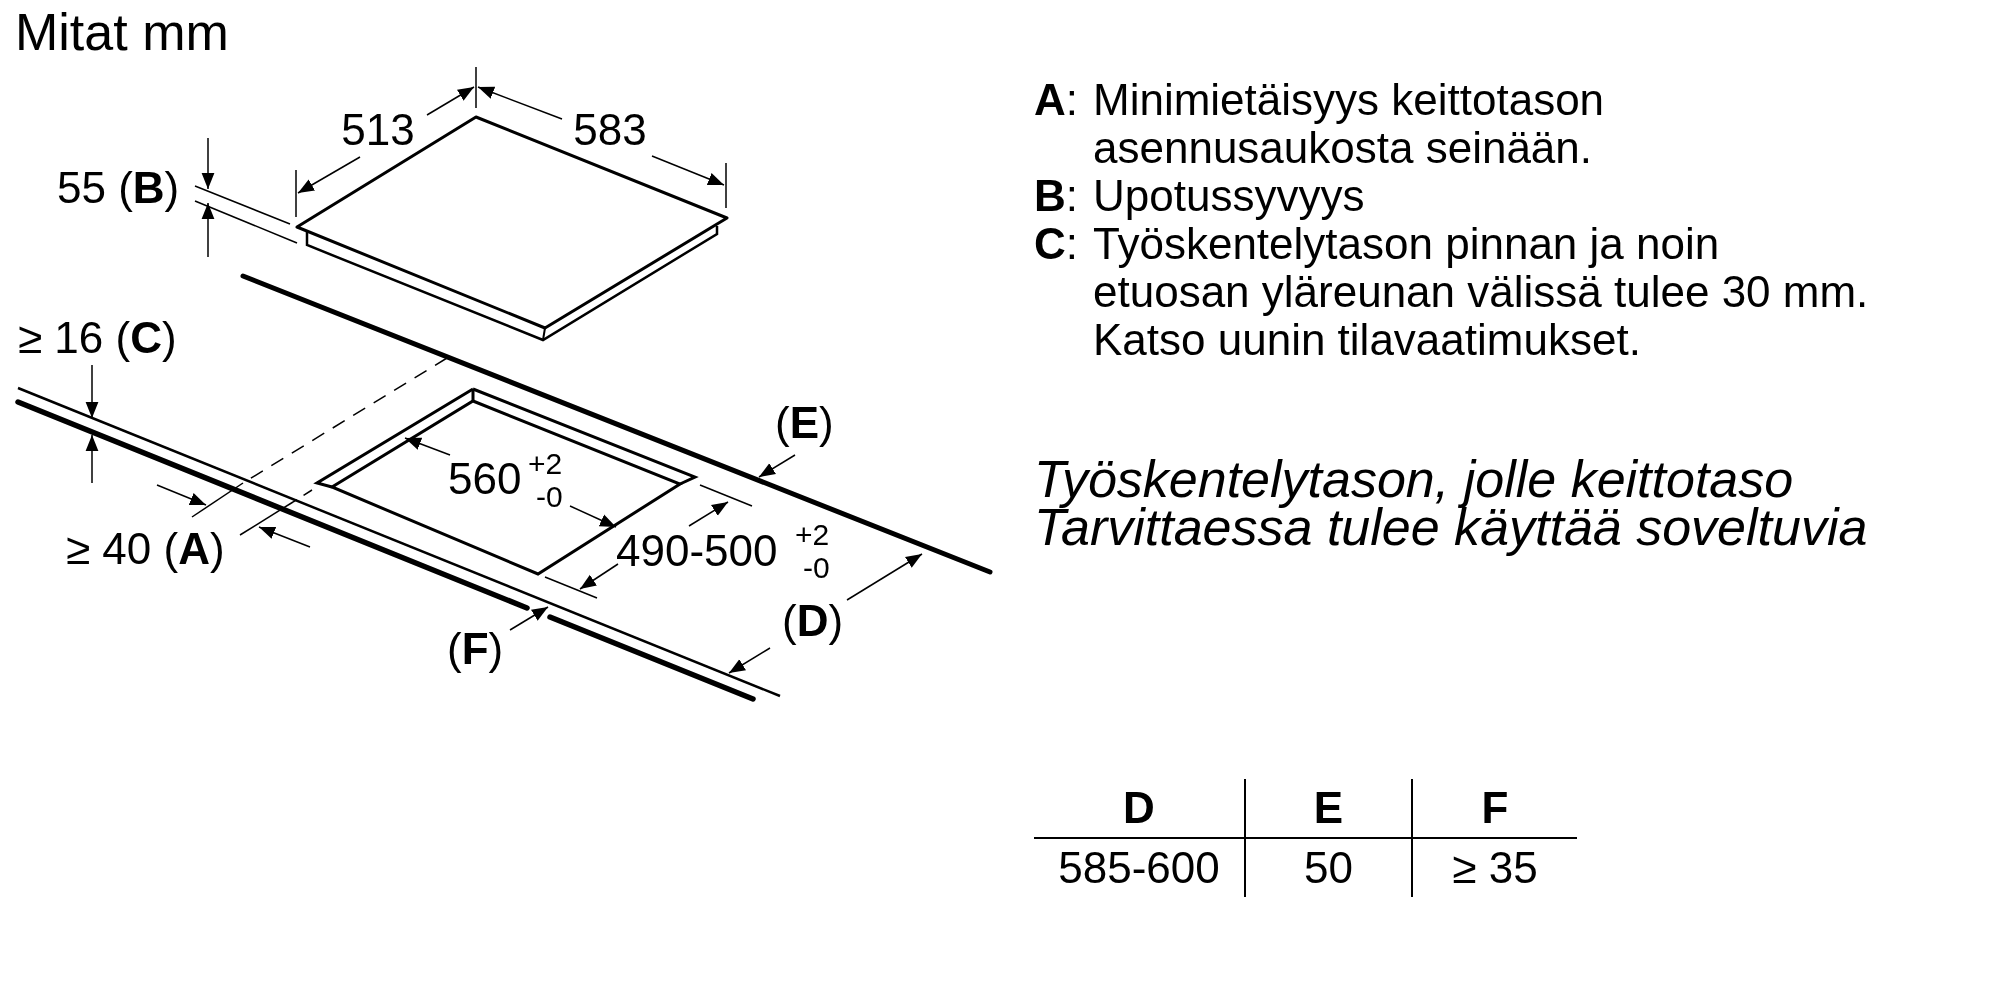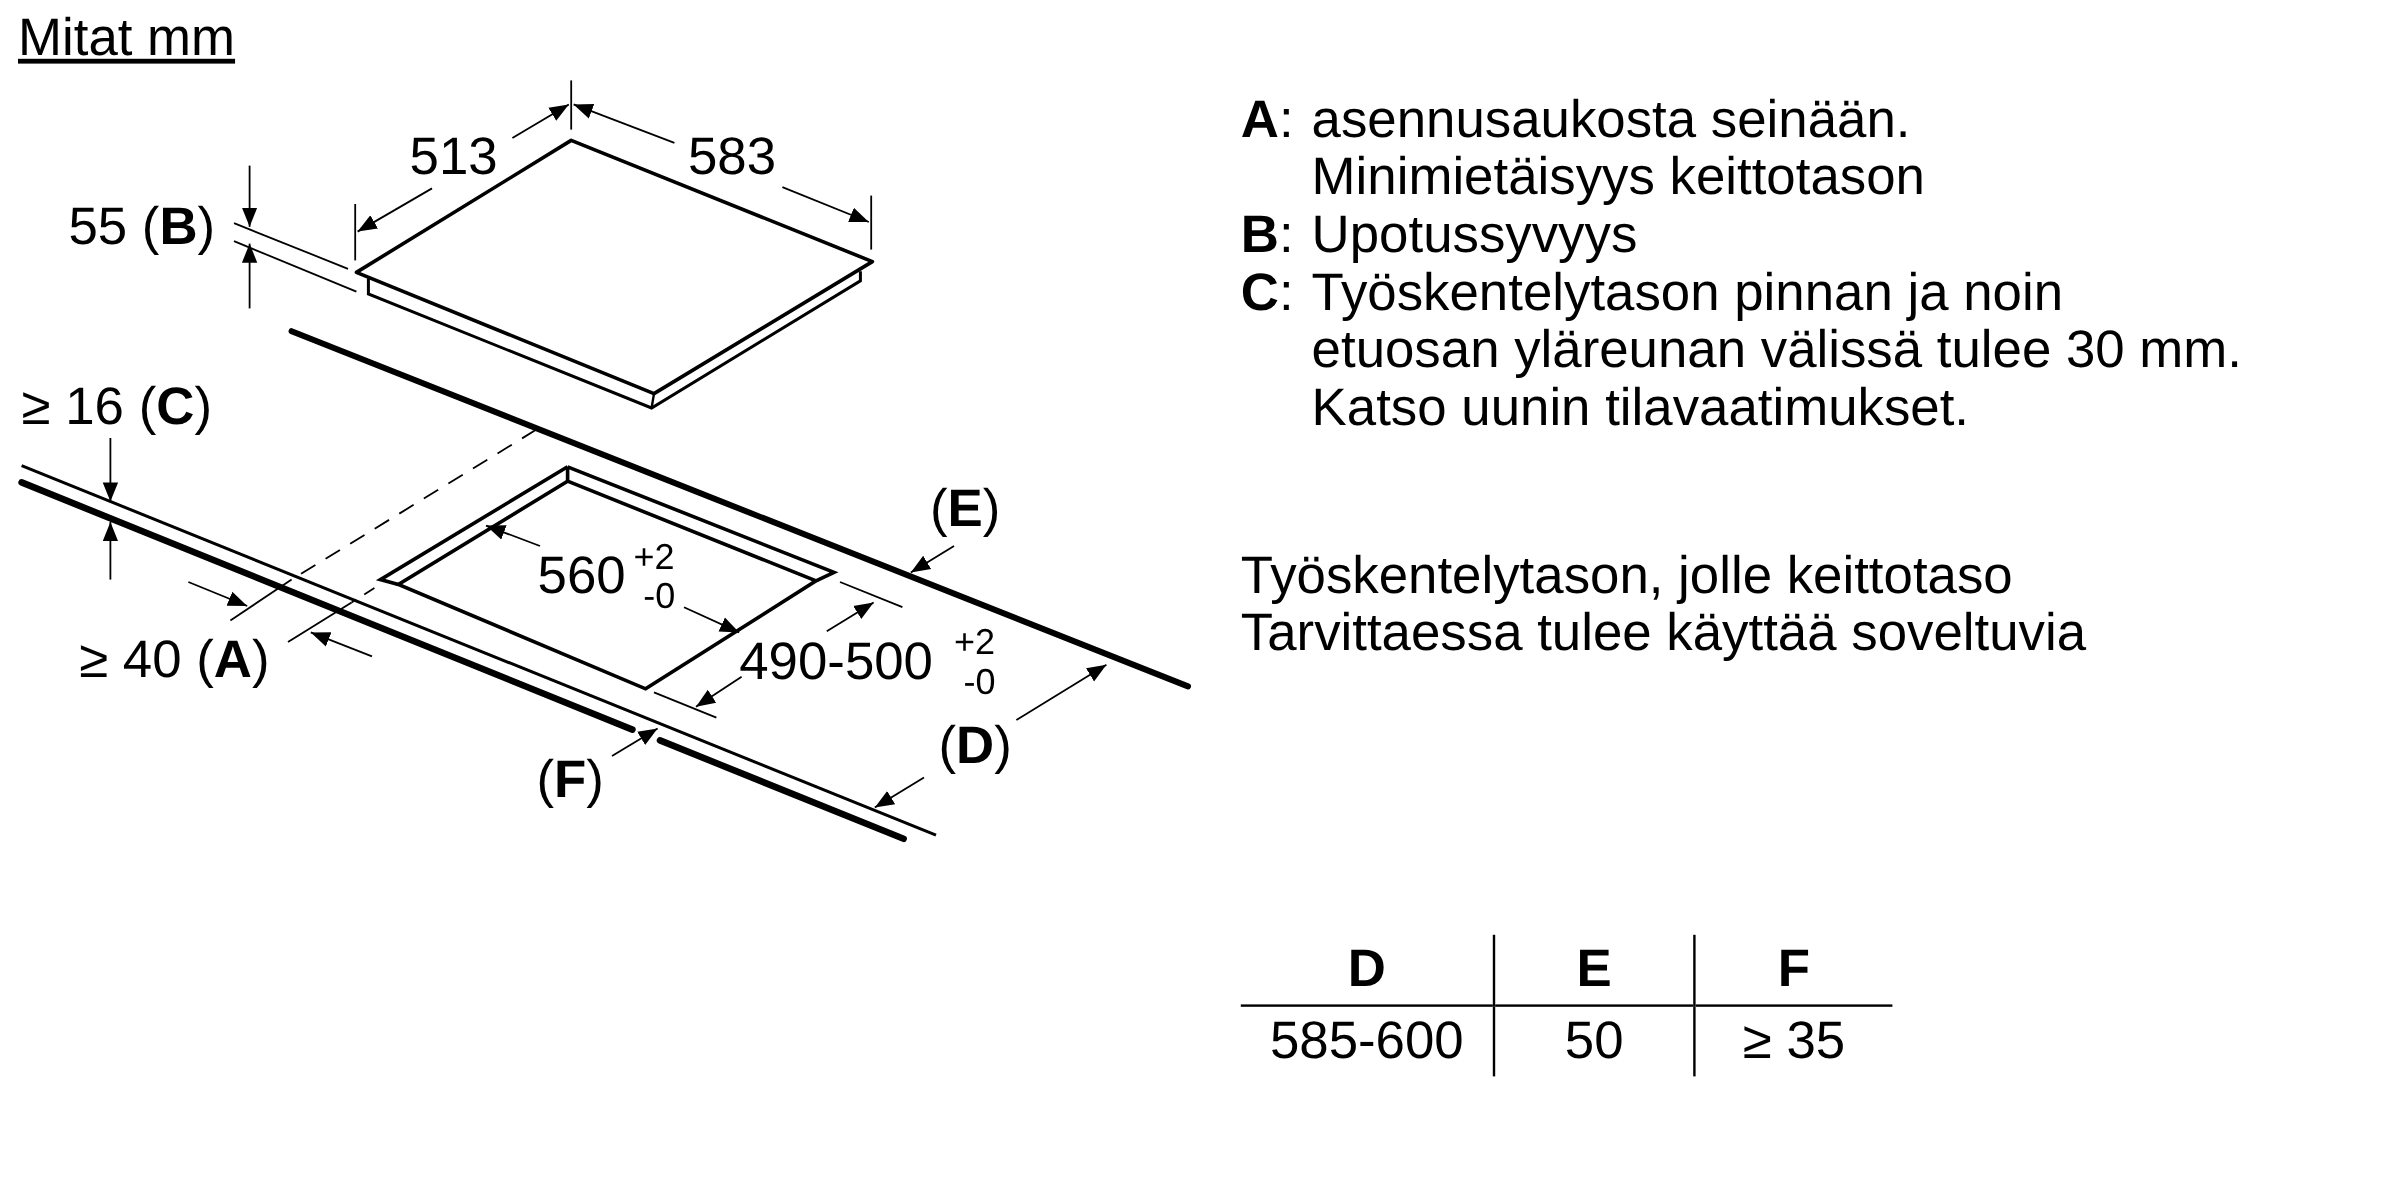--- a/index.html
+++ b/index.html
@@ -1,28 +1,28 @@
 <!DOCTYPE html>
 <html><head>
 <meta charset="utf-8">
 <style>
   html, body { margin:0; padding:0; background:#ffffff; }
   body { width:2000px; height:1000px; position:relative; overflow:hidden;
          font-family:"Liberation Sans", sans-serif; color:#000; }
-  .title { position:absolute; left:15px; top:2px; font-size:44px; line-height:60px;text-decoration:underline; }
+  .title { position:absolute; left:15px; top:2px; font-size:52px; line-height:60px; }
   svg.diagram { position:absolute; left:0; top:0; width:1000px; height:1000px; }
   svg text { font-family:"Liberation Sans", sans-serif; font-size:44px; fill:#000; }
   svg .sup { font-size:30px; }
   svg .bold { font-weight:bold; }
   .legend { position:absolute; left:1034px; top:76px; font-size:44px; line-height:48px; }
   .legend .row { display:flex; }
   .legend .key { width:59px; flex:none; }
   .legend .key b { font-weight:bold; }
   .legend .lines span { display:block; white-space:nowrap; }
-  .note { position:absolute; left:1034px; top:456px; font-size:44px; line-height:47.5px; }
+  .note { position:absolute; left:1034px; top:456px; font-size:52px; line-height:47.5px;font-style:italic; }
   .note span { display:block; white-space:nowrap; }
   table.dims { position:absolute; left:1034px; top:779px; border-collapse:collapse; font-size:44px; }
   table.dims td, table.dims th { padding:0; text-align:center; height:58px; }
   table.dims th { font-weight:bold; height:58px; vertical-align:middle; }
   table.dims .c1 { width:210px; }
   table.dims .c2 { width:165px; }
   table.dims .c3 { width:164px; }
   table.dims .vl { border-left:2.5px solid #000; }
   table.dims tr.hl td { border-top:2.5px solid #000;margin-top:36px; }
 </style>
@@ -138,22 +138,22 @@
   <line x1="510" y1="630" x2="548" y2="607" stroke="#000" stroke-width="1.5" marker-end="url(#ah)"></line>
   <text x="447" y="664">
     <tspan>(</tspan><tspan class="bold">F</tspan><tspan>)</tspan>
   </text>
 </svg>
 
 <div class="legend">
   <div class="row">
     <div class="key"><b>A</b>:</div>
     <div class="lines">
+      <span>Minimietäisyys keittotason</span>
       <span>asennusaukosta seinään.</span>
-      <span>Minimietäisyys keittotason</span>
     </div>
   </div>
   <div class="row">
     <div class="key"><b>B</b>:</div>
     <div class="lines">
       <span>Upotussyvyys</span>
     </div>
   </div>
   <div class="row">
     <div class="key"><b>C</b>:</div>

